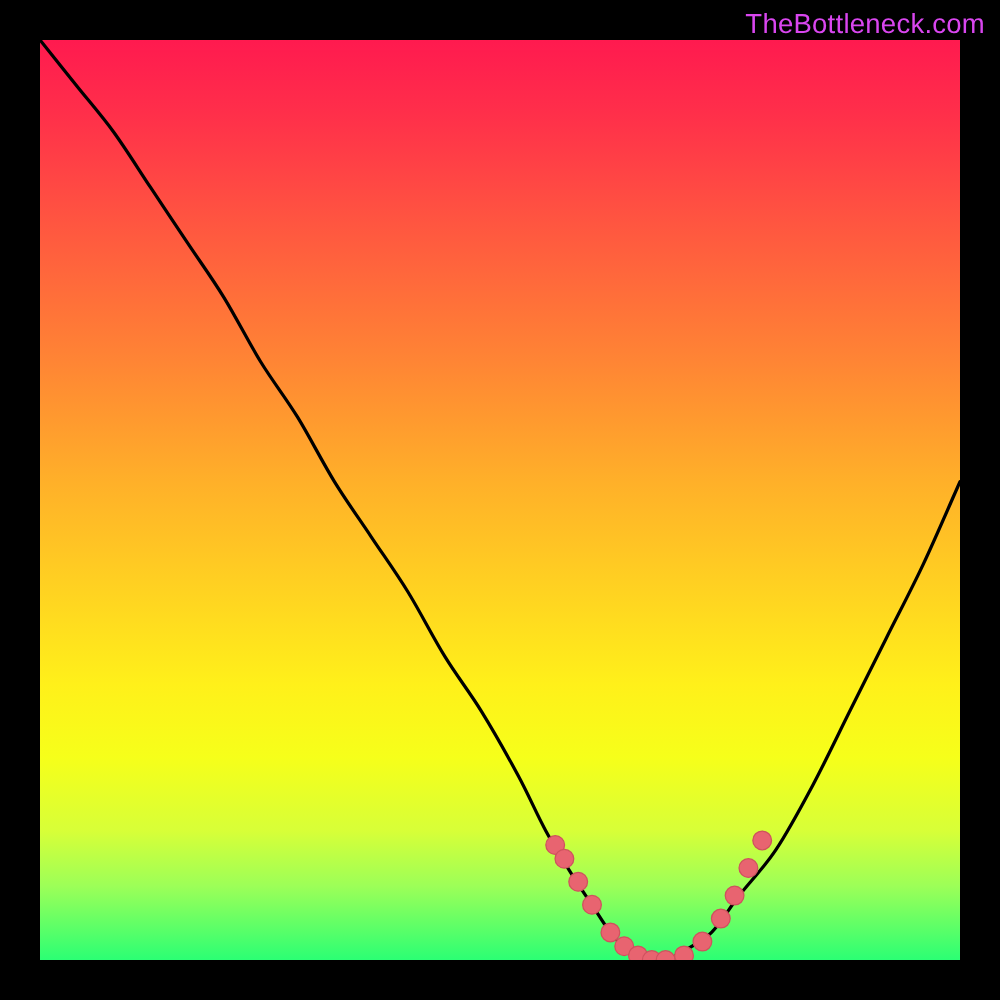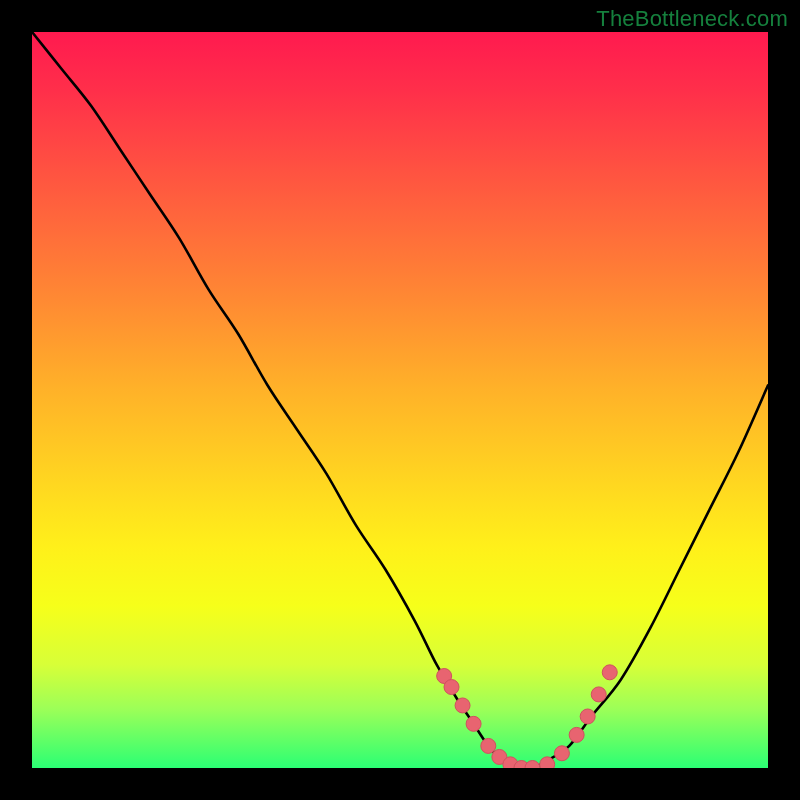--- a/index.html
+++ b/index.html
@@ -33,21 +33,21 @@
       #fff01a 70%,
       #f6ff1a 78%,
       #d7ff38 86%,
       #9cff58 92%,
       #2bff74 100%);
   }
   .watermark {
     position: absolute;
     top: 6px;
     right: 12px;
-    color: #15803d;
+    color: #d946ef;
     font-size: 22px;
     font-weight: 500;
     letter-spacing: 0.2px;
     user-select: none;
   }
   svg.curve {
     position: absolute;
     left: 0;
     top: 0;
     width: 736px;

